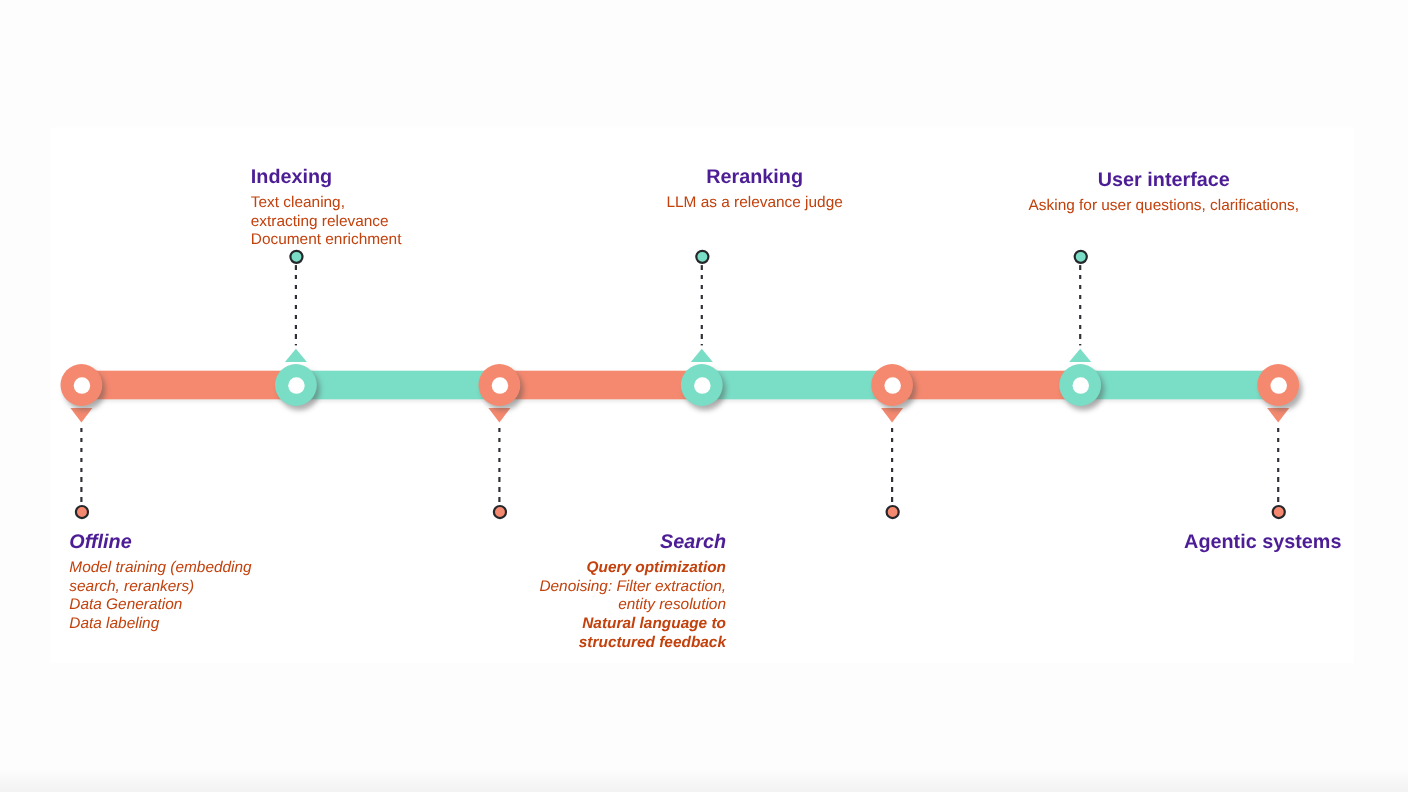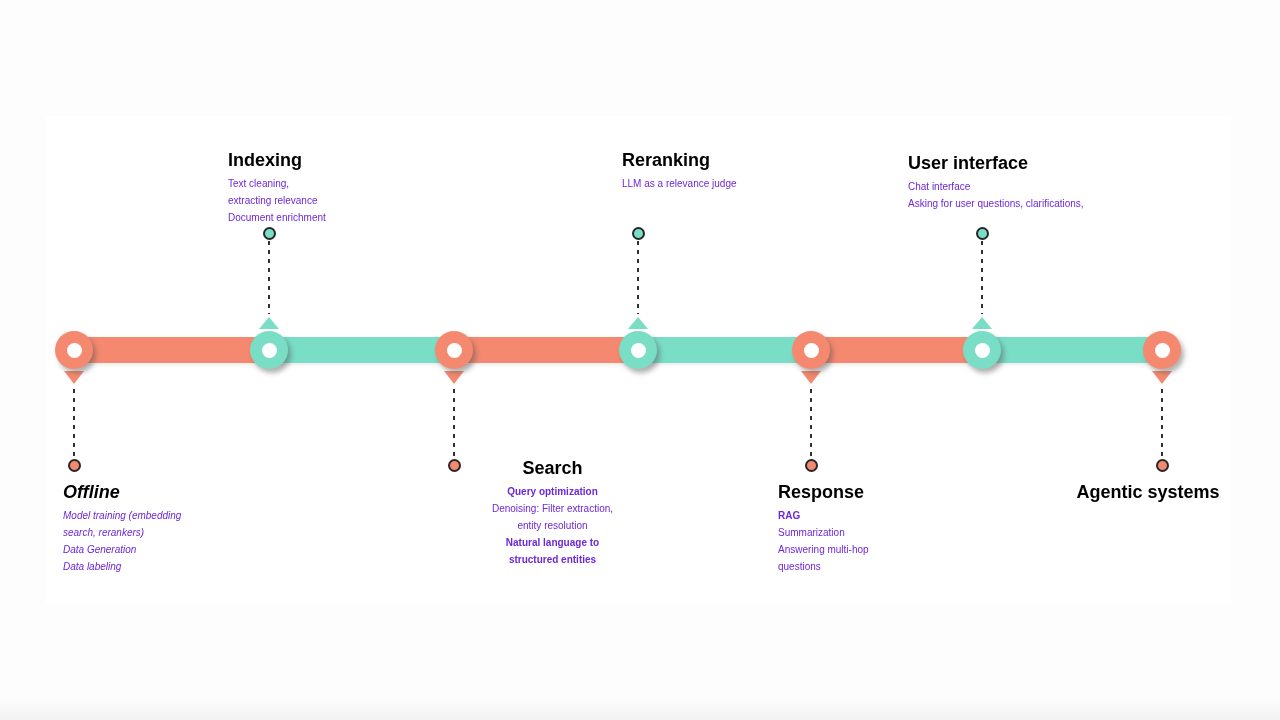--- a/index.html
+++ b/index.html
@@ -73,26 +73,26 @@
   
   .mblock{
     position:absolute;
     z-index:5;
   }
   .mtitle{
     font-size:18px;
     font-weight:bold;
     line-height:22px;
     margin:0 0 4px 0;
-    color:#000000;
+    color:#4c1d95;
   }
   .mline{
-    font-size:10px;
+    font-size:14px;
     line-height:17px;
-    color:#6d28d9;
+    color:#c2410c;
   }
   .mline.b{ font-weight:bold; }
 </style>
 </head>
 <body>
 
 <div class="stage" id="stage">
   <div class="card"></div>
 
   <div class="mblock" style="left: 63px; top: 481px; width: 200px; text-align: left; font-style: italic;">
@@ -103,45 +103,37 @@
     <div class="mline">Data labeling</div>
   </div>
 
   <div class="mblock" style="left: 228px; top: 149px; width: 200px; text-align: left;">
     <div class="mtitle">Indexing</div>
     <div class="mline">Text cleaning,</div>
     <div class="mline">extracting relevance</div>
     <div class="mline">Document enrichment</div>
   </div>
 
-  <div class="mblock" style="left: 445px; top: 457px; width: 215px; text-align: center;">
+  <div class="mblock" style="left: 445px; top: 481px; width: 215px; text-align: right; font-style: italic;">
     <div class="mtitle">Search</div>
     <div class="mline b">Query optimization</div>
     <div class="mline">Denoising: Filter extraction,</div>
     <div class="mline">entity resolution</div>
     <div class="mline b">Natural language to</div>
-    <div class="mline b">structured entities</div>
+    <div class="mline b">structured feedback</div>
   </div>
 
-  <div class="mblock" style="left: 622px; top: 149px; width: 220px; text-align: left;">
+  <div class="mblock" style="left: 576px; top: 149px; width: 220px; text-align: center;">
     <div class="mtitle">Reranking</div>
     <div class="mline">LLM as a relevance judge</div>
   </div>
 
-  <div class="mblock" style="left: 778px; top: 481px; width: 180px; text-align: left;">
-    <div class="mtitle">Response</div>
-    <div class="mline b">RAG</div>
-    <div class="mline">Summarization</div>
-    <div class="mline">Answering multi-hop</div>
-    <div class="mline">questions</div>
-  </div>
 
-  <div class="mblock" style="left: 908px; top: 152px; width: 300px; text-align: left;">
+  <div class="mblock" style="left: 908px; top: 152px; width: 300px; text-align: center;">
     <div class="mtitle">User interface</div>
-    <div class="mline">Chat interface</div>
     <div class="mline">Asking for user questions, clarifications,</div>
   </div>
 
   <div class="mblock" style="left: 1038px; top: 481px; width: 220px; text-align: center;">
     <div class="mtitle">Agentic systems</div>
   </div>
 
   <div class="bottom-fade"></div>
 <div class="seg" style="left: 74px; top: 337px; width: 195px; height: 26px; background: rgb(245, 137, 111);"></div>
     <div class="seg" style="left: 269px; top: 337px; width: 185px; height: 26px; background: rgb(122, 221, 198);"></div>

